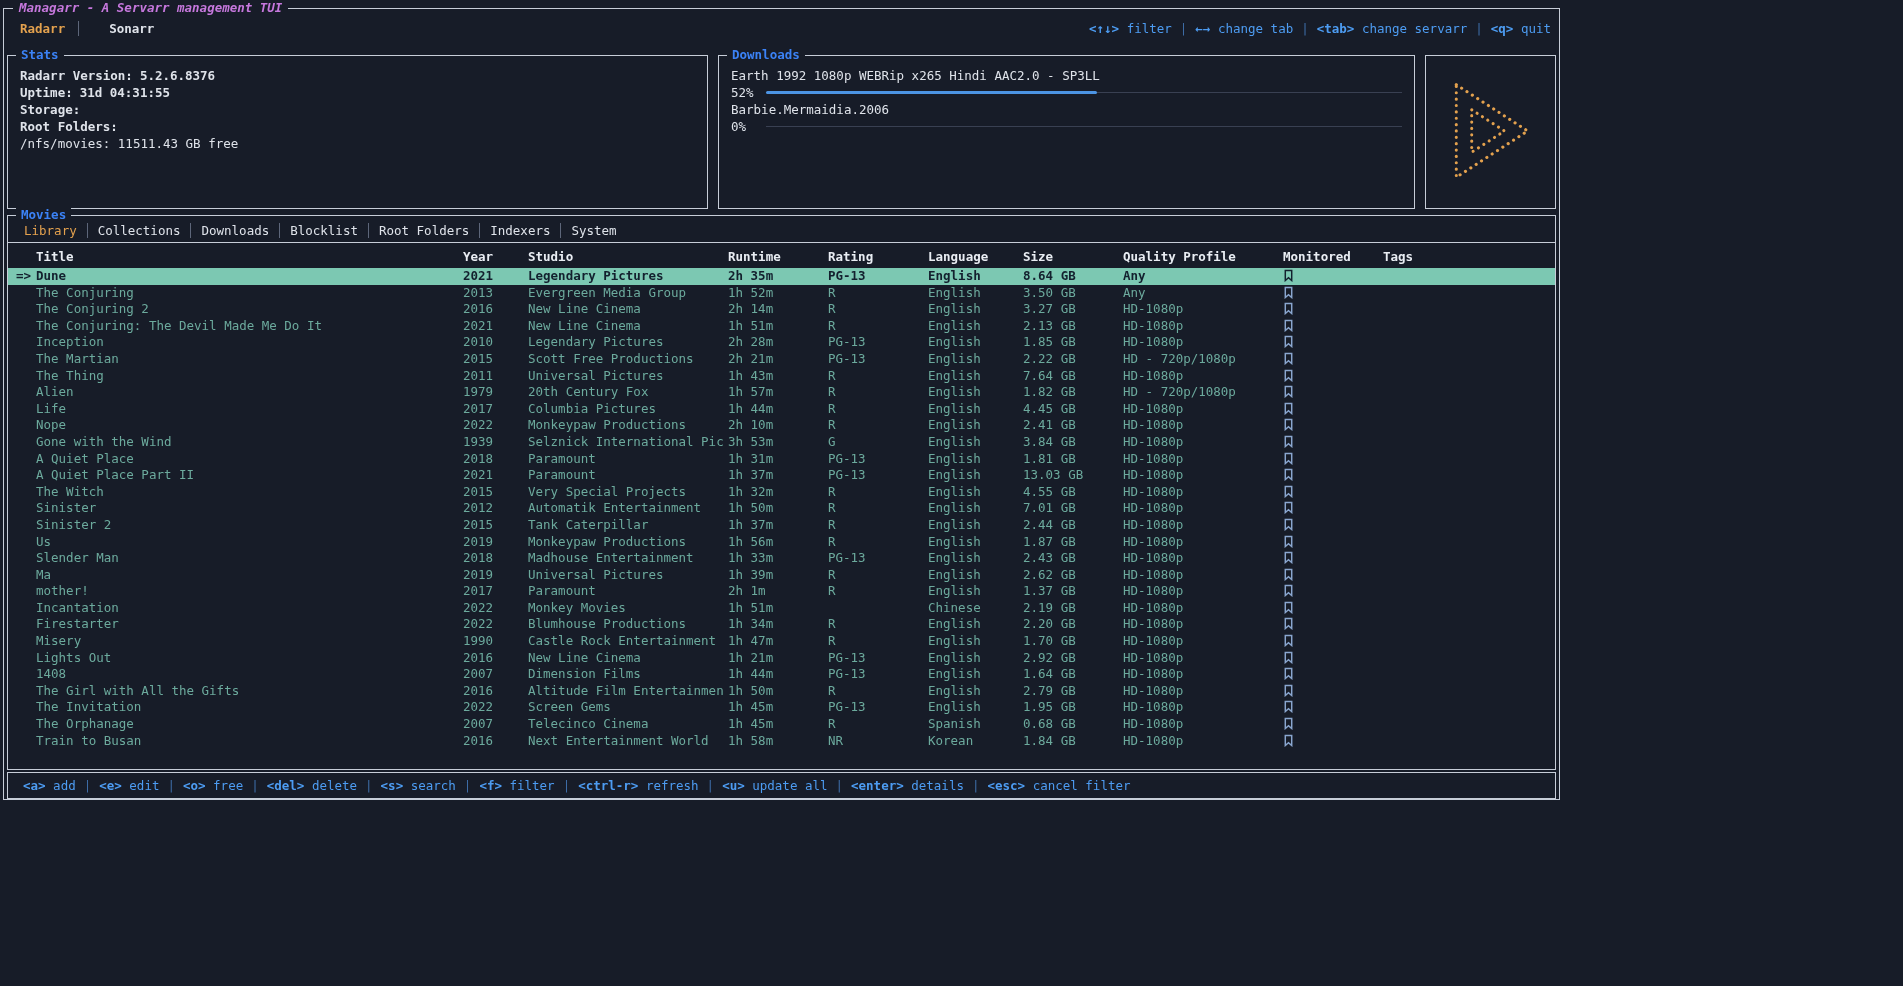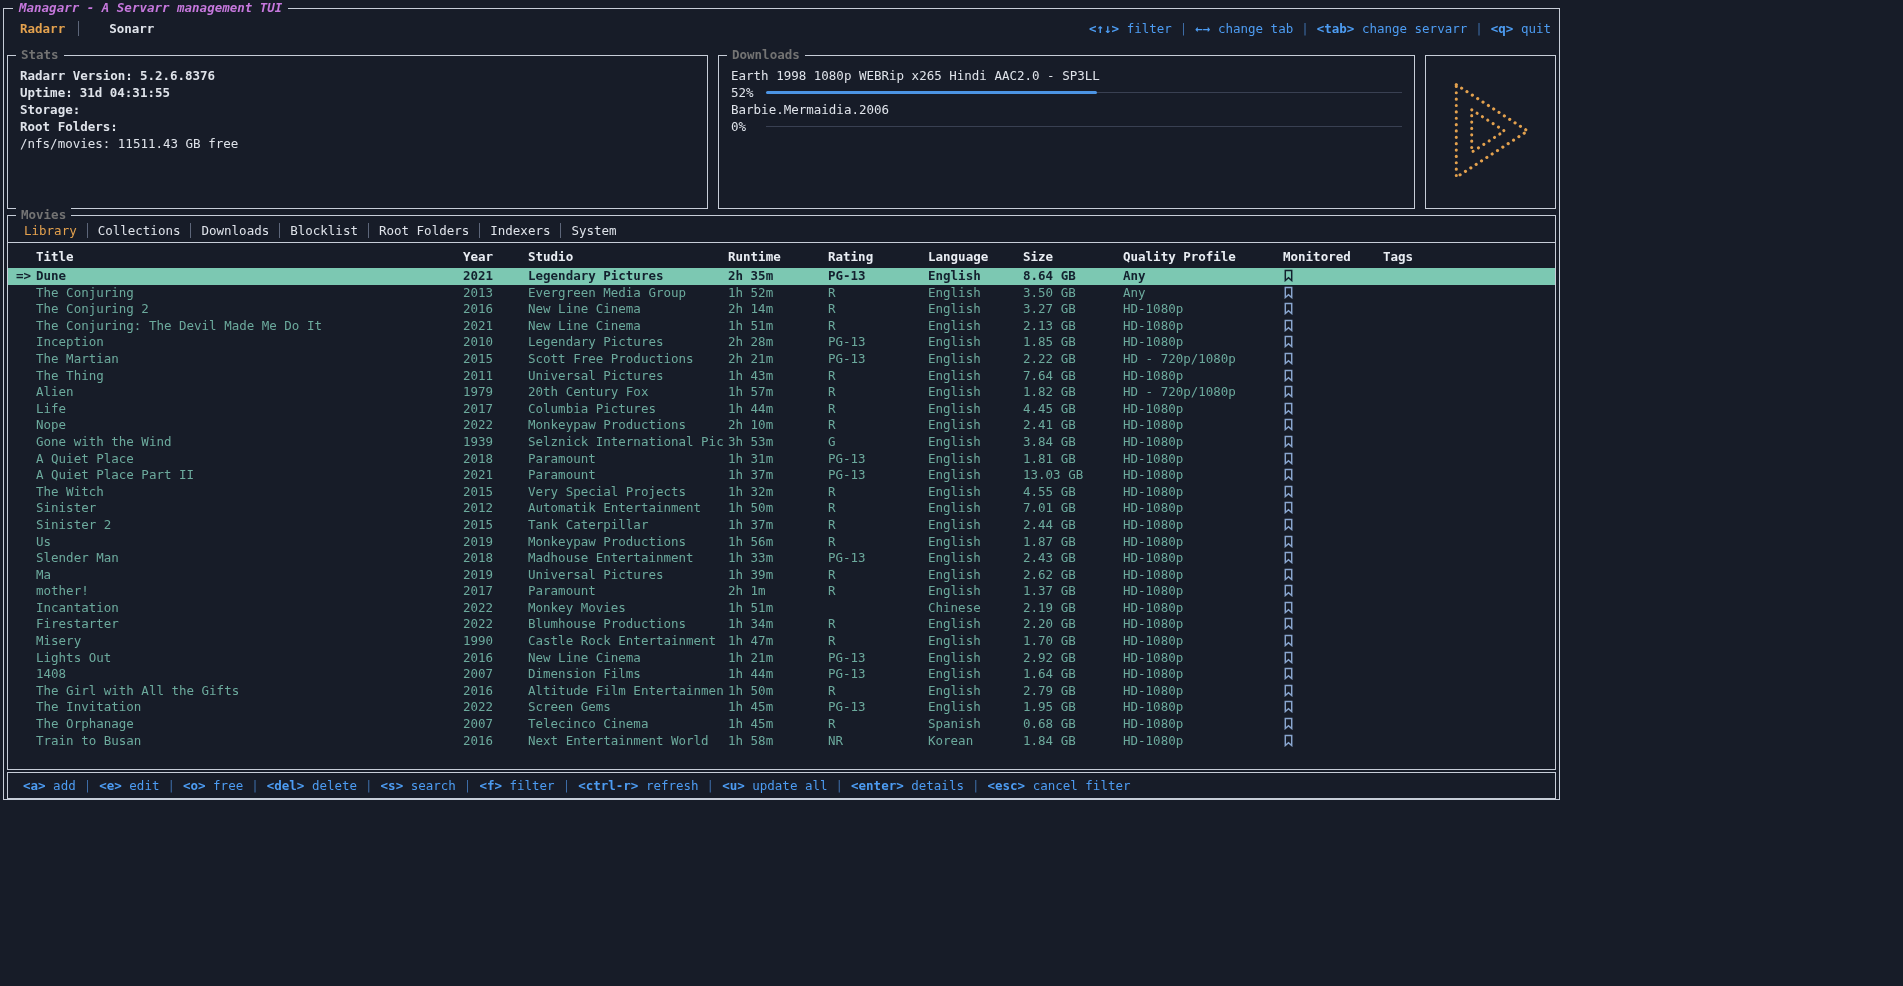--- a/index.html
+++ b/index.html
@@ -30,21 +30,21 @@
   .help-strip { display: flex; align-items: center; white-space: nowrap; }
   .help-item { color: var(--accent_blue, #4d9cf2); white-space: nowrap; }
   .help-item .k { font-weight: bold; }
   .help-item + .help-item::before { content: "|"; color: #3d6ca6; margin: 0 8px; font-weight: normal; }
 
   
   .top-panels { position: absolute; top: 46px; left: 3px; right: 3px; height: 154px;
          display: flex; gap: 10px; }
   .panel { position: relative; border: 1px solid var(--border_light, #c7cdd8); }
   .panel-title { position: absolute; top: -9px; left: 8px; background: var(--background, #171c28);
-         padding: 0 5px; font-weight: bold; color: #737373; white-space: nowrap; }
+         padding: 0 5px; font-weight: bold; color: #3b82f6; white-space: nowrap; }
   .stats-panel { width: 701px; }
   .downloads-panel { width: 697px; }
   .logo-panel { flex: 1; display: flex; align-items: center; justify-content: center;
          color: var(--accent_orange, #e3a14e); }
 
   .panel-body { padding: 11px 12px 0 12px; }
   .stat-line { height: 17px; line-height: 17px; white-space: nowrap; display: flex; align-items: center; }
   .stat-line .gap { width: 7px; display: inline-block; }
 
   .gauge { flex: 1; position: relative; height: 17px; margin-left: 9px; }
@@ -135,21 +135,21 @@
           <span>/nfs/movies: 11511.43 GB free</span>
         </div>
       </div>
     </section>
 
     <section class="panel downloads-panel">
       <span class="panel-title">Downloads</span>
       <div class="panel-body">
 
           <div class="dl-item">
-            <div class="dl-name">Earth 1998 1080p WEBRip x265 Hindi AAC2.0 - SP3LL</div>
+            <div class="dl-name">Earth 1992 1080p WEBRip x265 Hindi AAC2.0 - SP3LL</div>
             <div class="dl-line">
               <span class="dl-pct">52%</span>
               <span class="gauge">
                 <span class="gauge-track"></span>
                 <span class="gauge-fill" style="width: 52%;"></span>
               </span>
             </div>
           </div>
 
           <div class="dl-item">

